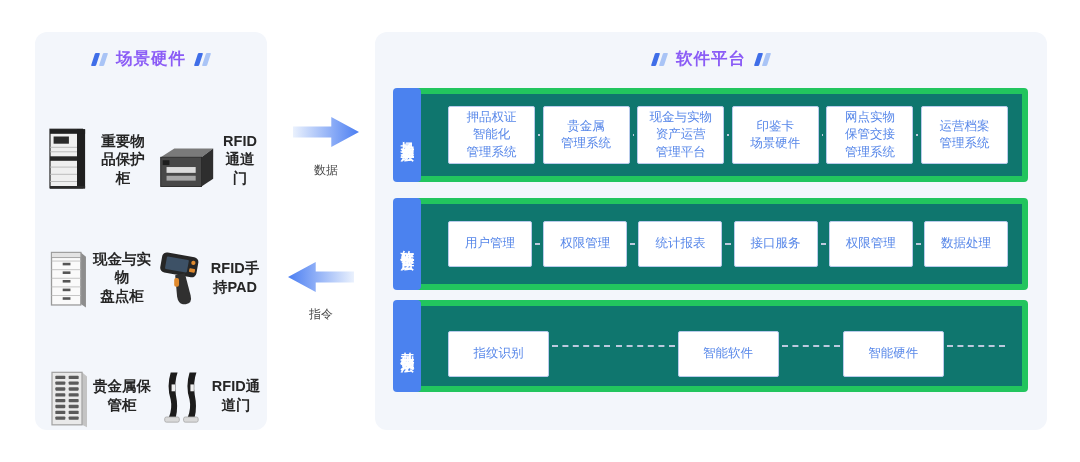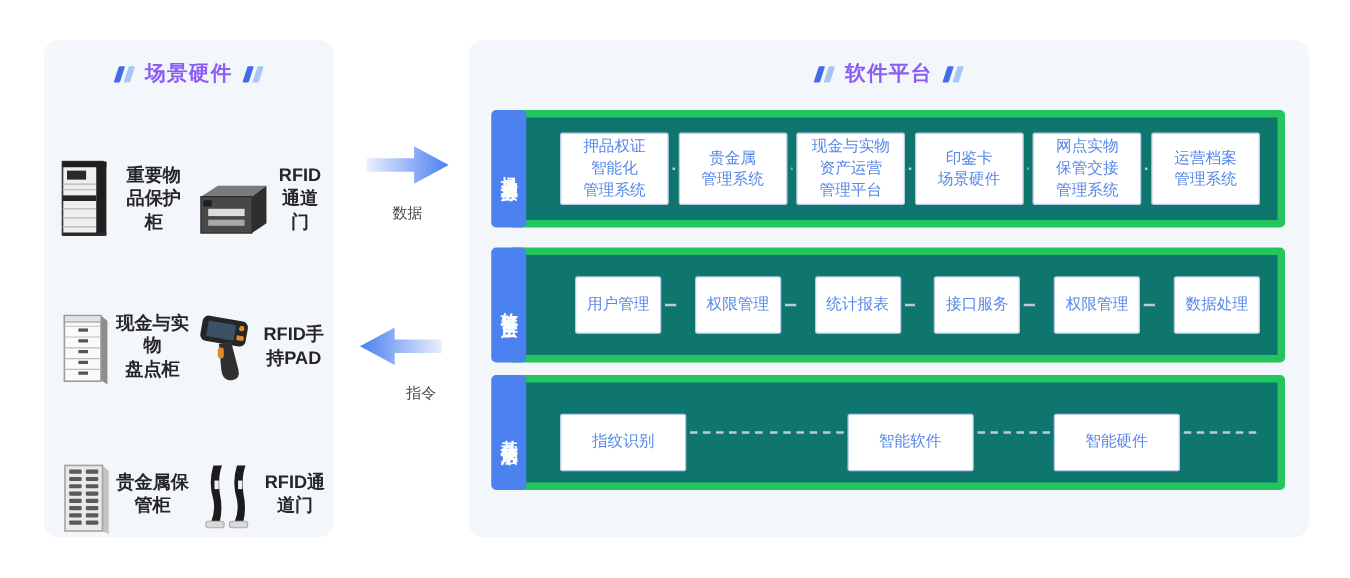--- a/index.html
+++ b/index.html
@@ -26,41 +26,41 @@
   
   .flow-arrow { position:absolute; width:66px; height:30px; }
   .arrow-right { left:293px; top:117px;
     background:linear-gradient(to right,#eaf1fd,#4b7ef2);
     clip-path:polygon(0 32%,58% 32%,58% 0,100% 50%,58% 100%,58% 68%,0 68%); }
   .arrow-left { left:288px; top:262px;
     background:linear-gradient(to left,#eaf1fd,#4b7ef2);
     clip-path:polygon(100% 32%,42% 32%,42% 0,0 50%,42% 100%,42% 68%,100% 68%); }
   .flow-label { position:absolute; width:66px; text-align:center; font-size:12px; color:#4a4a4a; }
   .label-data    { left:293px; top:162px; }
-  .label-command { left:304px; top:306px;text-align:center; }
+  .label-command { left:288px; top:306px;text-align:center; }
 
   
   .layer-row { position:absolute; left:0; width:100%; }
   .layer-row-1 { top:56px;  height:94px; }
   .layer-row-2 { top:166px; height:92px; }
   .layer-row-3 { top:268px; height:92px; }
 
   .layer-label { position:absolute; left:18px; top:0; bottom:0; width:28px; z-index:2;
     background:#4b82ef; border-radius:4px; display:flex; align-items:center; justify-content:center;
     color:#ffffff; font-size:13.5px; font-weight:bold;
     writing-mode:vertical-lr; text-orientation:upright; letter-spacing:2px; }
   .layer-container { position:absolute; left:32px; top:0; bottom:0; width:621px; z-index:1;
     background:#0f766e; border:6px solid #22c55e; border-radius:4px;
     display:flex; align-items:center; justify-content:space-between; padding:0 14px 0 35px; }
 
   .sys-box { background:#ffffff; border:1px solid #b9cbec; border-radius:2px;
     display:flex; align-items:center; justify-content:center; flex:none;
     color:#5787e9; font-size:12.5px; line-height:1.4; text-align:center; white-space:pre-line; }
   .box-lg { width:87px; height:58px; }
-  .box-md { width:69px; height:46px;margin-left:12px; }
+  .box-md { width:84px; height:46px; }
   .box-wide { width:101px; height:46px;margin-top:15px; }
   .connector { flex:1; border-top:2px dashed #bcc9de; margin:0 3px; height:0; }
 </style>
 </head>
 <body>
 
 <div class="panel panel-left">
   <div class="panel-header">
     <span class="slash-group">
         <span class="slash dark"></span>

